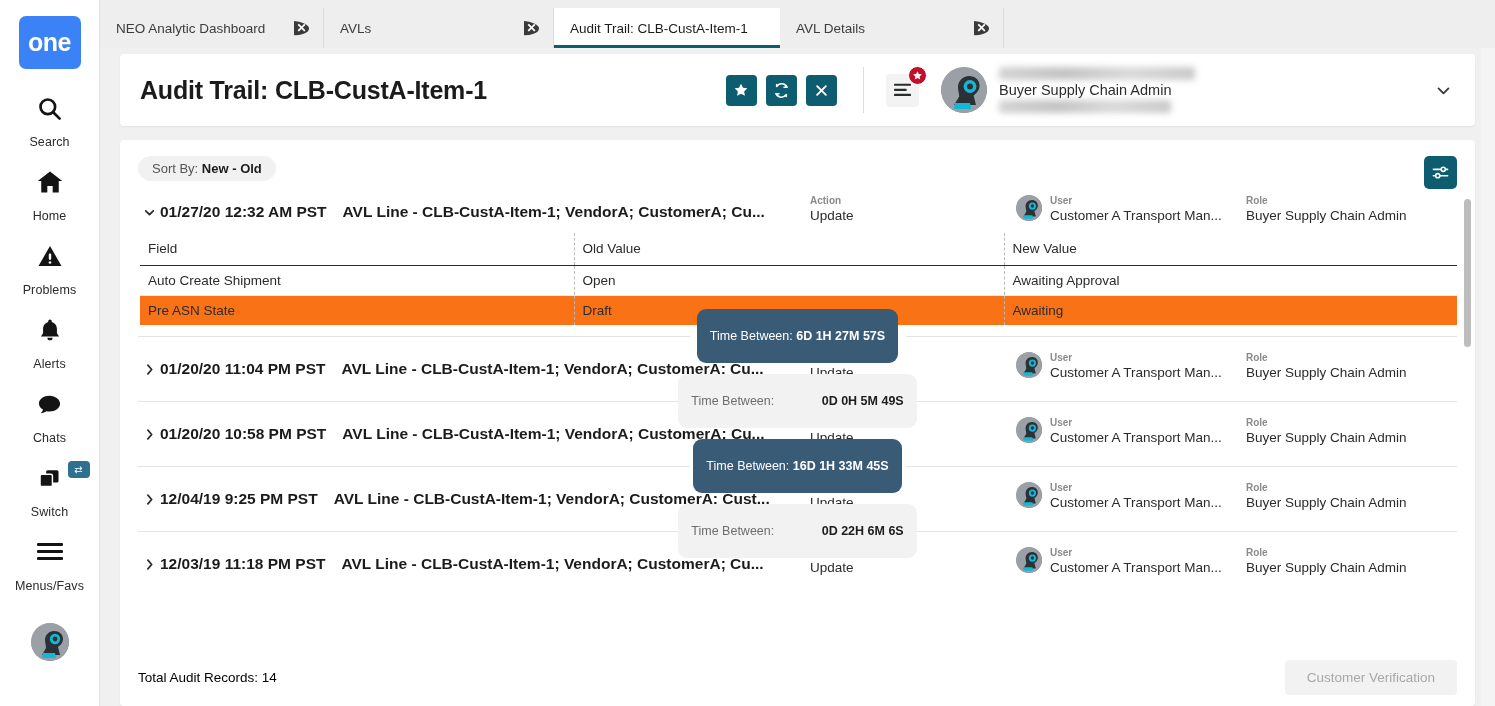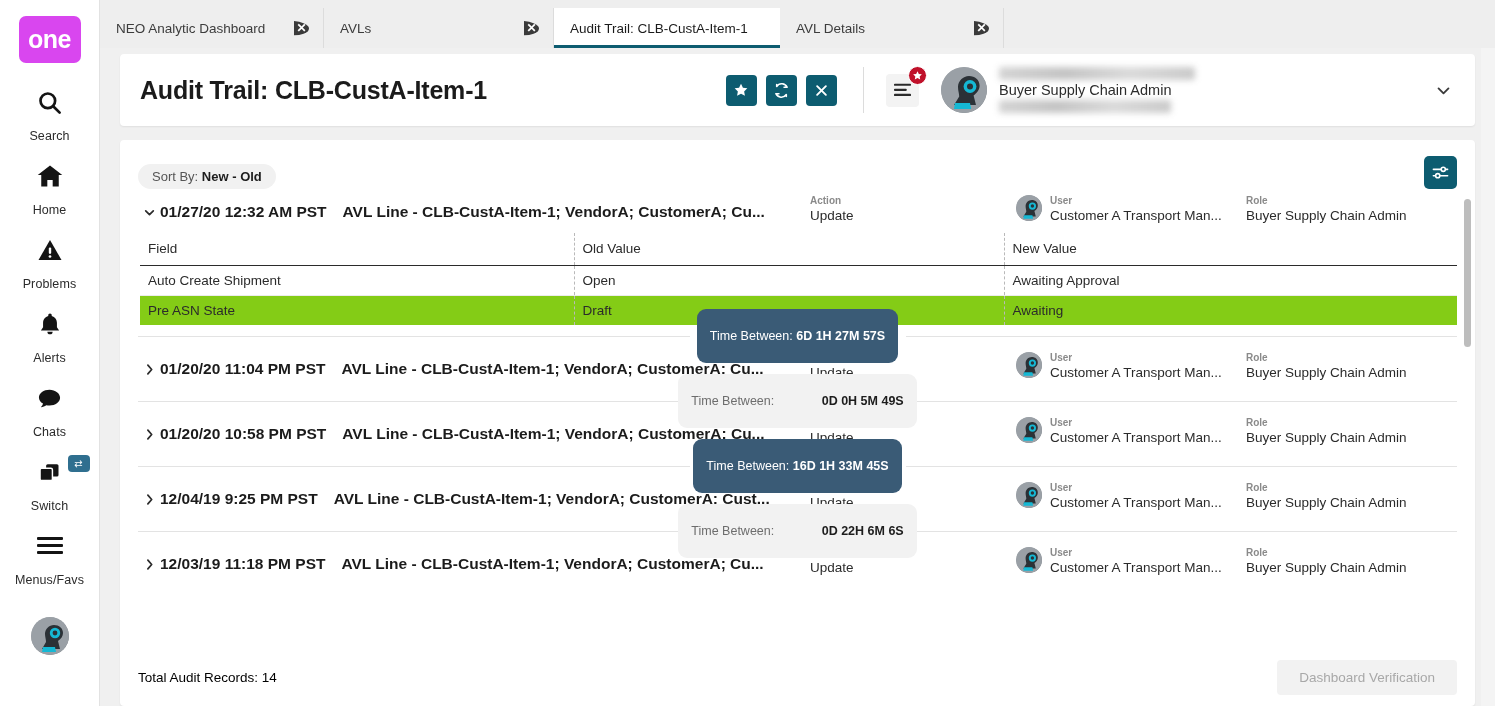--- a/index.html
+++ b/index.html
@@ -11,21 +11,21 @@
   #app { position: relative; width: 1495px; height: 706px; display: flex; background:#fff; }
 
   
   .sidebar {
     width: 100px; height: 706px; flex: 0 0 100px;
     background: #ffffff; border-right: 1px solid #e2e2e2;
     display: flex; flex-direction: column; align-items: center;
     padding-top: 16px;
   }
   .logo {
-    width: 62px; height: 47px; background: #d946ef; border-radius: 7px;
+    width: 62px; height: 53px; background: #3b82f6; border-radius: 7px;
     display: flex; align-items: center; justify-content: center;
     color: #fff; font-size: 25px; font-weight: 700; letter-spacing: -0.5px;
     margin-bottom: 22px;
   }
   .nav-item {
     width: 100px; display: flex; flex-direction: column;
     align-items: center; justify-content: center;
     margin-bottom: 16px; cursor: pointer; position: relative;
   }
   .nav-ico { height: 34px; display: flex; align-items: center; justify-content: center; color:#1c1c1c; }
@@ -123,21 +123,21 @@
     align-items: center; justify-content: center; cursor: pointer; color:#3a3a3a;
   }
 
   
   .content-card {
     margin: 14px 20px 0 20px; background: #fff; border-radius: 4px;
     box-shadow: 0 1px 2px rgba(0,0,0,.07);
     flex: 1; position: relative; overflow: hidden;
     display: flex; flex-direction: column;
   }
-  .toolbar { display: flex; align-items: flex-end; padding: 16px 18px 0 18px; }
+  .toolbar { display: flex; align-items: flex-start; padding: 16px 18px 0 18px; }
   .sort-pill {
     background: #f1f1f1; border-radius: 13px; padding: 5px 14px;
     font-size: 13px; color: #555; cursor: pointer;
   }
   .sort-pill b { color: #1d1d1d; font-weight: 700; }
   .filter-btn {
     margin-left: auto; width: 33px; height: 33px; border-radius: 5px;
     background: #0d5c70; display: flex; align-items: center; justify-content: center;
     cursor: pointer;
   }
@@ -163,21 +163,21 @@
   .detail { padding: 0 0 0 2px; }
   .dt { width: 100%; border-collapse: collapse; table-layout: fixed; }
   .dt th {
     text-align: left; font-size: 13.5px; font-weight: 400; color: #2b2b2b;
     padding: 8px 0 9px 8px; border-bottom: 1px solid #2b2b2b;
   }
   .dt td {
     font-size: 13.5px; color: #2b2b2b; padding: 7px 0 7px 8px;
     border-bottom: 1px solid #ececec;
   }
-  .dt tbody tr:nth-child(2) td { background: #84cc16; border-bottom: none; }
+  .dt tbody tr:nth-child(2) td { background: #f97316; border-bottom: none; }
   .dt .cdiv { border-left: 1px dashed #b9b9b9; }
   .dt col.c1 { width: 434px; }
   .dt col.c2 { width: 430px; }
   .dt col.c3 { width: auto; }
 
   
   .tb { position: relative; height: 21px; display: flex; align-items: center; justify-content: center; }
   .tb::before, .tb::after {
     content: ""; position: absolute; top: 50%; height: 1px; background: #e3e3e3;
   }
@@ -633,19 +633,19 @@
               <div class="col-val">Buyer Supply Chain Admin</div>
             </div>
           </div>
         </div>
 
         <div class="vscroll" style="top:10px;height:148px;"></div>
       </div>
 
       <div class="footer">
         <div class="total-txt">Total Audit Records: 14</div>
-        <div class="bc-btn">Dashboard Verification</div>
+        <div class="bc-btn">Customer Verification</div>
       </div>
     </div>
 
     <div class="page-scroll-track"></div>
   </div>
 </div>
 
 </body></html>

